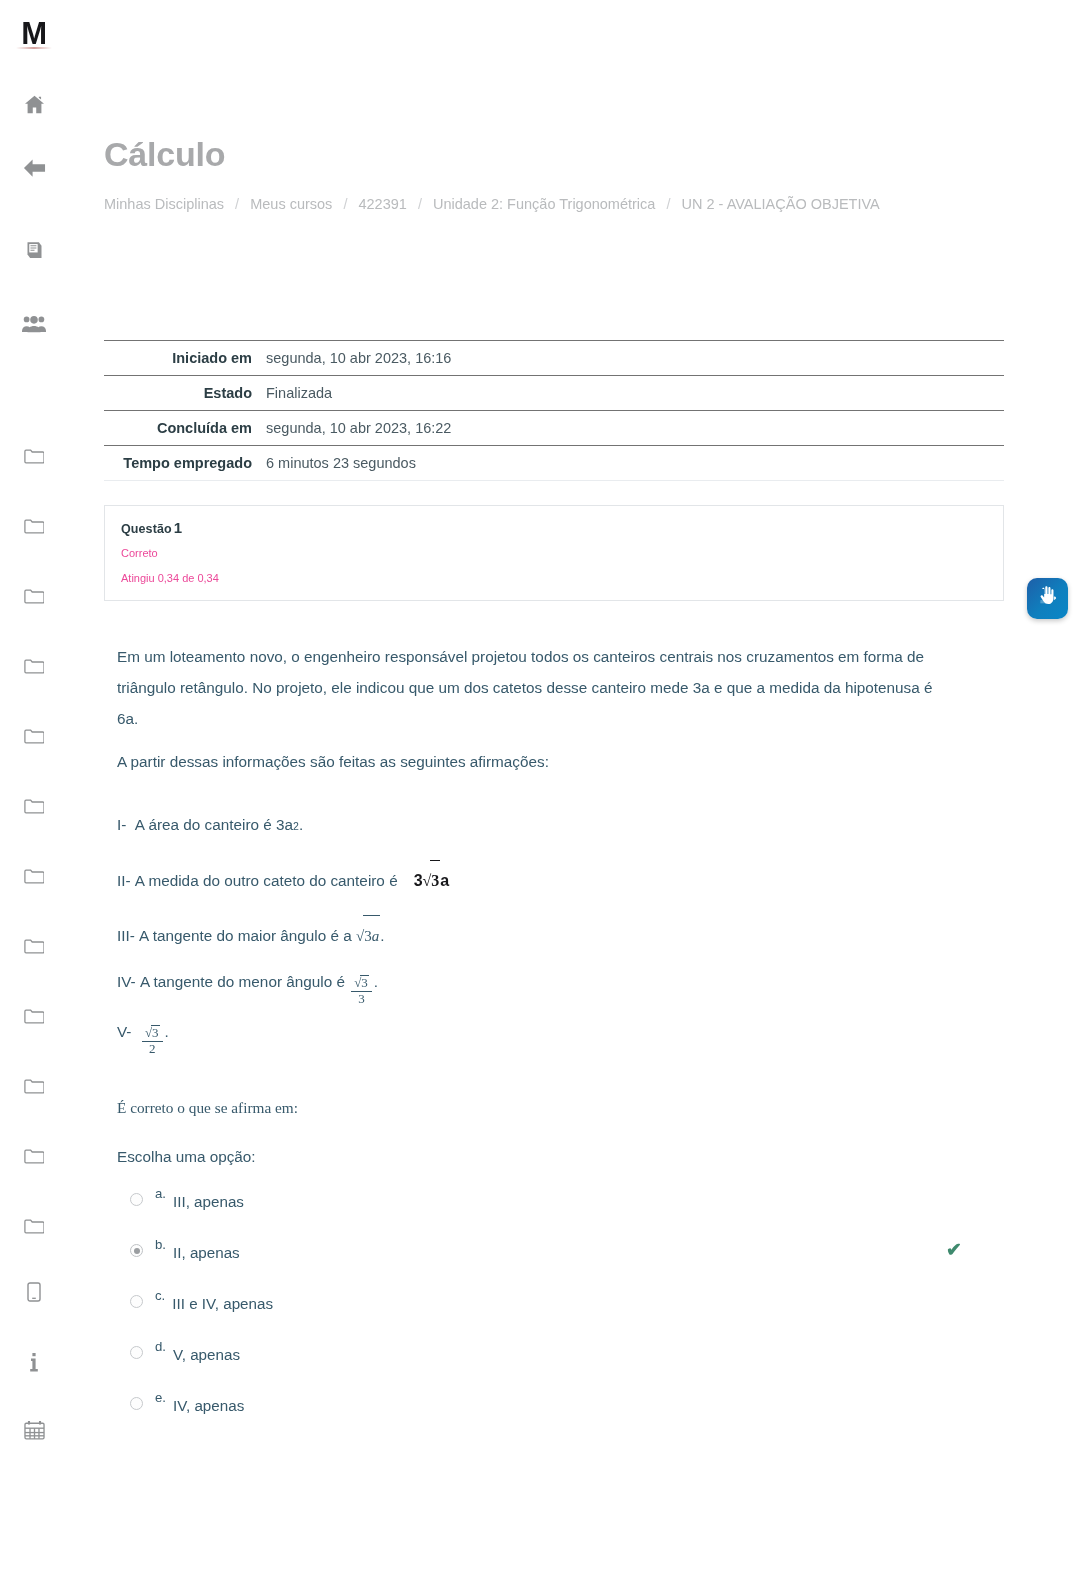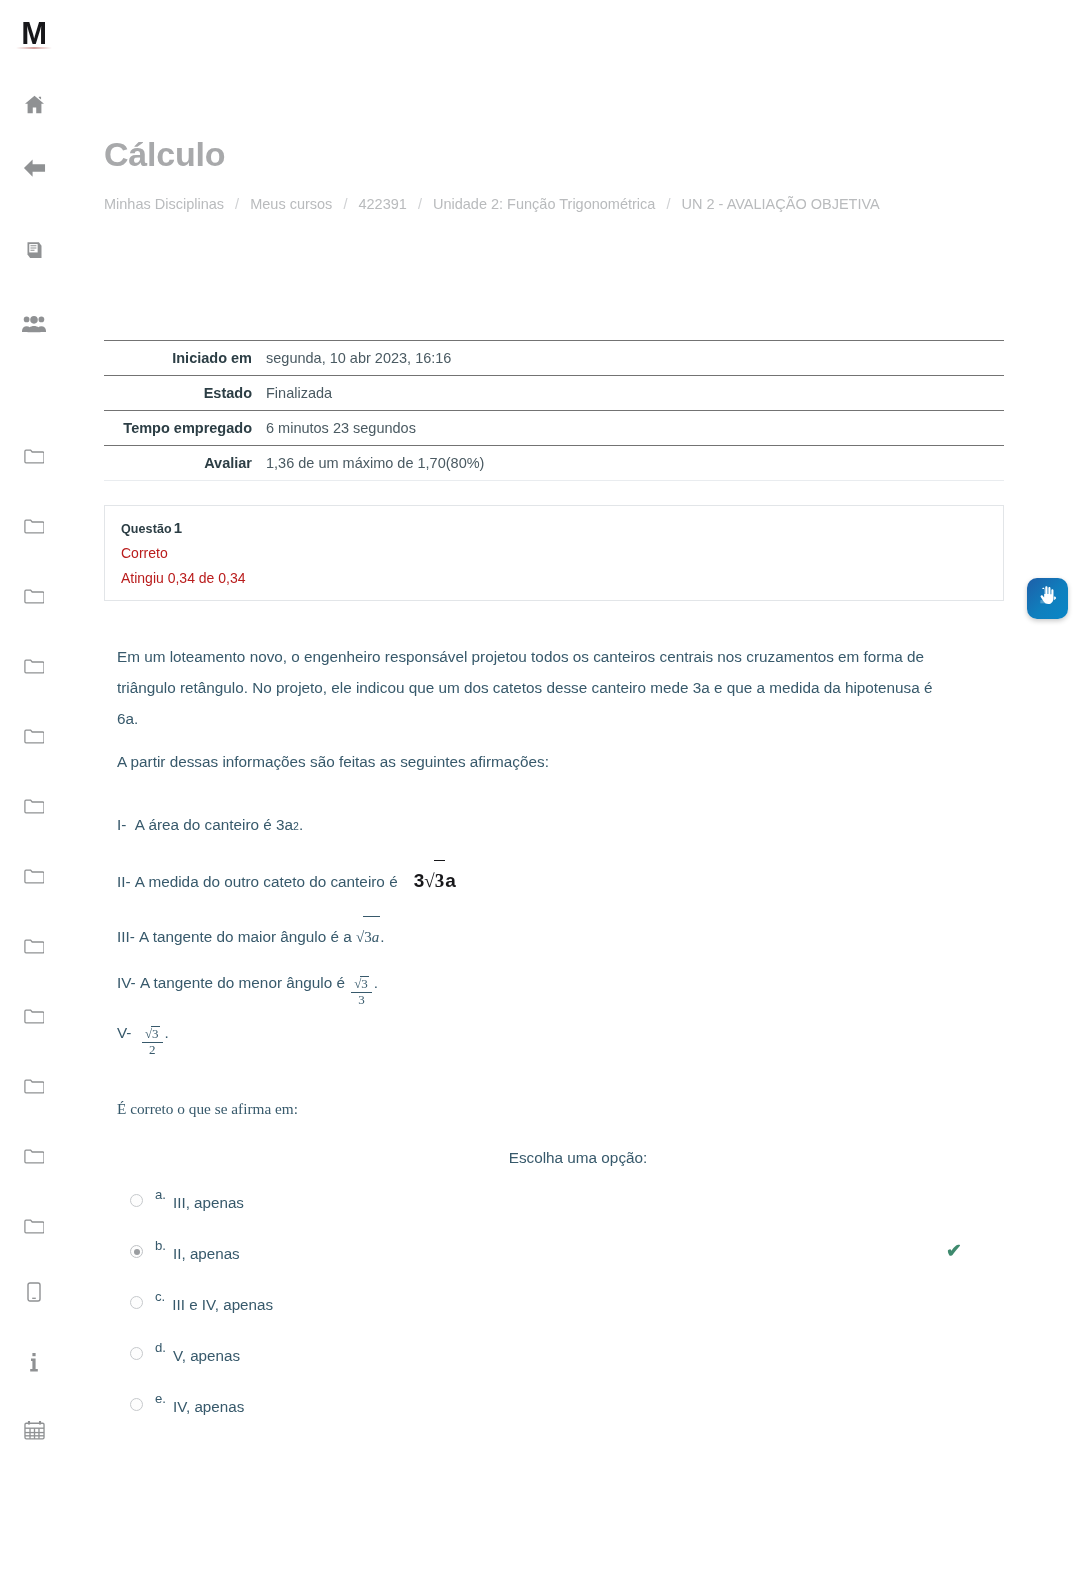--- a/index.html
+++ b/index.html
@@ -144,22 +144,22 @@
     letter-spacing: .1px;
   }
   .qbox .qno .num {
     font-size: 15px;
     font-weight: 700;
     padding-left: 2px;
   }
   .qbox .qstate,
   .qbox .qgrade {
     margin-top: 9px;
-    font-size: 14px;
-    color: #b91c1c;
+    font-size: 11px;
+    color: #ec4899;
     line-height: 16px;
   }
 
   
   .qbody {
     margin-top: 40px;
     padding-left: 13px;
     color: #37596b;
     font-size: 15.3px;
     line-height: 31px;
@@ -178,21 +178,21 @@
   }
   .statements .st.gap { margin-bottom: 14px; }
 
   sup.exp { font-size: 10.5px; vertical-align: super; }
 
   
   .mjx { font-family: "Liberation Serif", serif; color: #37596b; display: inline-block; }
   .bigmath {
     font-family: "Liberation Sans", sans-serif;
     font-weight: 700;
-    font-size: 19px;
+    font-size: 16px;
     color: #17171a;
     margin-left: 16px;
     display: inline-block;
     text-align: right;
   }
   .bigmath .rad { font-family: "Liberation Serif", serif; font-weight: 700; }
   .radical {
     display: inline-block;
     border-top: 1.2px solid currentColor;
     padding: 0 1px 0 1px;
@@ -207,21 +207,21 @@
     line-height: 1.12;
     margin: 0 2px;
   }
   .frac .num { display: block; padding: 0 3px; }
   .frac .den { display: block; border-top: 1.1px solid #37596b; padding: 0 3px; }
 
   .ital { font-style: italic; font-family: "Liberation Serif", serif; }
 
   
   .prompt-correct { margin-top: 36px; padding-left: 13px; color:#37596b; font-size:15.3px; line-height:31px;font-family:Liberation Serif, serif;}
-  .choose { margin-top: 18px; padding-left: 13px; color:#37596b; font-size:15.3px; line-height:31px;text-align:center;}
+  .choose { margin-top: 18px; padding-left: 13px; color:#37596b; font-size:15.3px; line-height:31px;}
 
   .answers { margin-top: 4px; padding-left: 13px; width: 866px; }
   .answer-row {
     display: flex;
     align-items: center;
     height: 51px;
     position: relative;
   }
   .radio {
     width: 13px; height: 13px;
@@ -487,26 +487,26 @@
           <tbody>
             <tr>
               <th>Iniciado em</th>
               <td>segunda, 10 abr 2023, 16:16</td>
             </tr>
             <tr>
               <th>Estado</th>
               <td>Finalizada</td>
             </tr>
             <tr>
+              <th>Concluída em</th>
+              <td>segunda, 10 abr 2023, 16:22</td>
+            </tr>
+            <tr>
               <th>Tempo empregado</th>
               <td>6 minutos 23 segundos</td>
-            </tr>
-            <tr>
-              <th>Avaliar</th>
-              <td>1,36 de um máximo de 1,70(80%)</td>
             </tr>
           </tbody>
         </table>
       </div>
 
       <div class="qbox">
         <div class="qno">
           <span>Questão</span><span class="num">1</span>
         </div>
         <div class="qstate">Correto</div>

